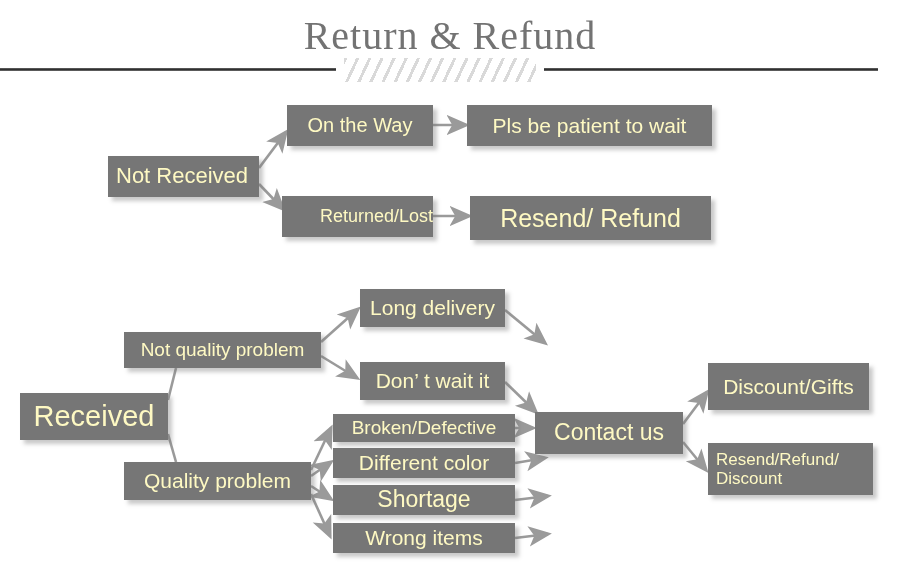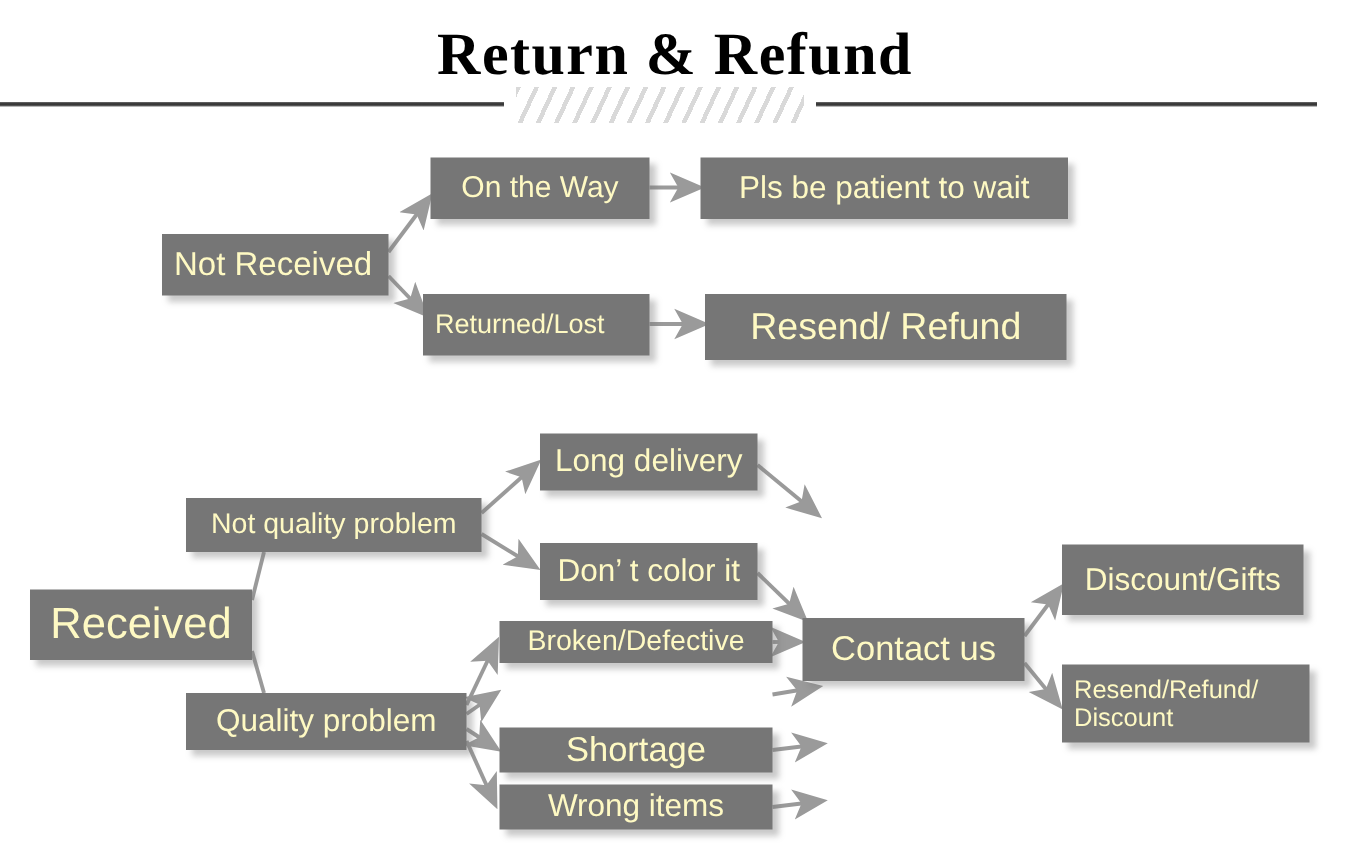--- a/index.html
+++ b/index.html
@@ -8,24 +8,24 @@
     font-family:"Liberation Sans",sans-serif;
     overflow:hidden;position:relative;
   }
   #stage{position:relative;width:900px;height:578px;}
 
   
   .title{
     position:absolute;left:0;top:12px;width:900px;
     text-align:center;
     font-family:"Liberation Serif",serif;
-    font-weight:bold;
+    font-weight:normal;
     font-size:40px;
     letter-spacing:1px;
-    color:#000000;
+    color:#737373;
     white-space:nowrap;
   }
   .rule{
     position:absolute;height:3px;
     background:linear-gradient(to bottom,#6e6e6e 0%,#2b2b2b 45%,#6f6f6f 100%);
   }
   .rule-left{left:0;top:68px;width:336px;}
   .rule-right{left:544px;top:68px;width:334px;}
   .hatch{
     position:absolute;left:344px;top:58px;width:192px;height:24px;
@@ -95,28 +95,29 @@
       <path d="M515,500 L548,496" marker-end="url(#ah)"></path>
       <path d="M515,538 L548,534" marker-end="url(#ah)"></path>
 
       <path d="M683,424 L707,392" marker-end="url(#ah)"></path>
       <path d="M683,442 L706,470" marker-end="url(#ah)"></path>
     </g>
   </svg>
 
 <div class="box left" style="left: 108px; top: 156px; width: 151px; height: 41px; font-size: 22px;"><span>Not Received</span></div>
     <div class="box center" style="left: 287px; top: 105px; width: 146px; height: 41px; font-size: 20px;"><span>On the Way</span></div>
-    <div class="box left" style="left: 282px; top: 196px; width: 151px; height: 41px; font-size: 18px;"><span>Returned/Lost</span></div>
+    <div class="box left" style="left: 282px; top: 196px; width: 151px; height: 41px; font-size: 18px; justify-content: flex-end;"><span>Returned/Lost</span></div>
     <div class="box center" style="left: 467px; top: 105px; width: 245px; height: 41px; font-size: 21px;"><span>Pls be patient to wait</span></div>
     <div class="box center" style="left: 470px; top: 196px; width: 241px; height: 44px; font-size: 25px;"><span>Resend/ Refund</span></div>
     <div class="box center" style="left: 20px; top: 393px; width: 148px; height: 47px; font-size: 29px;"><span>Received</span></div>
     <div class="box center" style="left: 124px; top: 332px; width: 197px; height: 36px; font-size: 19px;"><span>Not quality problem</span></div>
     <div class="box center" style="left: 124px; top: 462px; width: 187px; height: 38px; font-size: 21px;"><span>Quality problem</span></div>
     <div class="box center" style="left: 360px; top: 289px; width: 145px; height: 38px; font-size: 21px;"><span>Long delivery</span></div>
-    <div class="box center" style="left: 360px; top: 362px; width: 145px; height: 38px; font-size: 21px;"><span>Don’  t color it</span></div>
+    <div class="box center" style="left: 360px; top: 362px; width: 145px; height: 38px; font-size: 21px;"><span>Don’  t wait it</span></div>
     <div class="box center" style="left: 333px; top: 414px; width: 182px; height: 28px; font-size: 19px;"><span>Broken/Defective</span></div>
+    <div class="box center" style="left: 333px; top: 448px; width: 182px; height: 30px; font-size: 21px;"><span>Different color</span></div>
     <div class="box center" style="left: 333px; top: 485px; width: 182px; height: 30px; font-size: 23px;"><span>Shortage</span></div>
     <div class="box center" style="left: 333px; top: 523px; width: 182px; height: 30px; font-size: 21px;"><span>Wrong items</span></div>
     <div class="box center" style="left: 535px; top: 412px; width: 148px; height: 42px; font-size: 23px;"><span>Contact us</span></div>
     <div class="box center" style="left: 708px; top: 363px; width: 161px; height: 47px; font-size: 21px;"><span>Discount/Gifts</span></div>
     <div class="box left" style="left: 708px; top: 443px; width: 165px; height: 52px; font-size: 17px;"><span>Resend/Refund/
 Discount</span></div>
   </div>
 
 </body></html>

